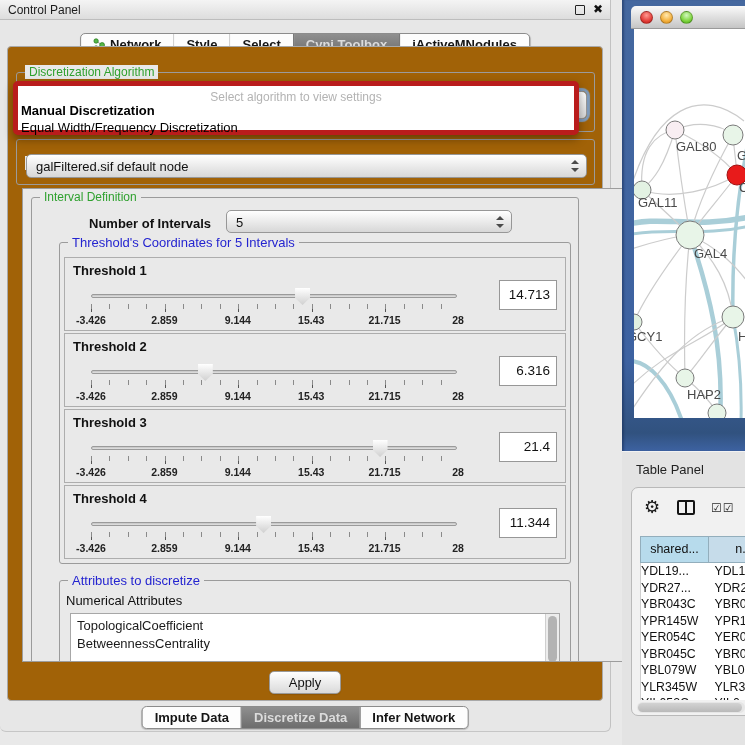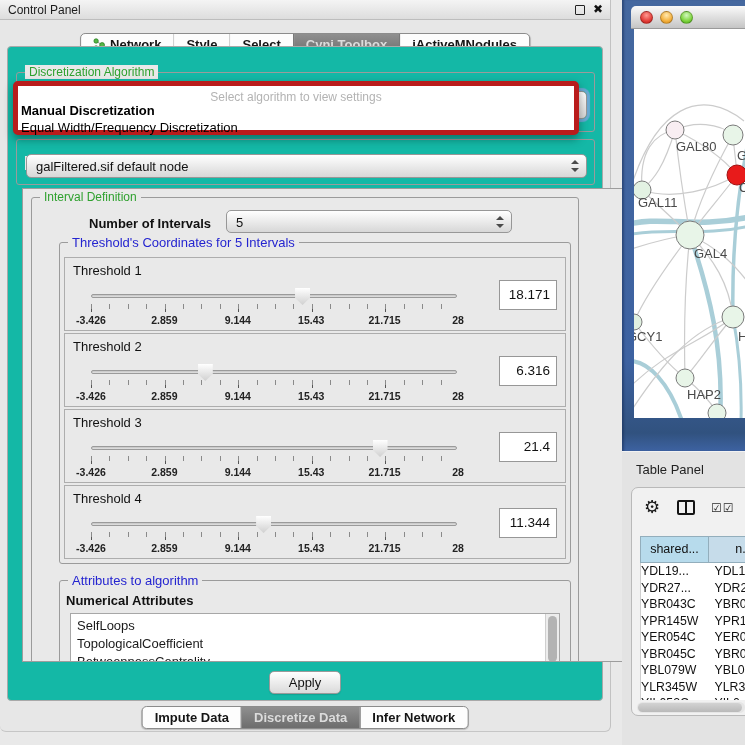--- a/index.html
+++ b/index.html
@@ -25,21 +25,21 @@
   #top-tabs { top:33px; }
   .seg { padding:0 12px; line-height:22px; font-size:13px; font-weight:600; color:#151515;
     border-left:1px solid #cdcdcd; display:flex; align-items:center; gap:5px; }
   .seg:first-child { border-left:none; }
   .seg.active { background:linear-gradient(#8f8f8f,#6d6d6d); color:#dcdcdc;
     border-left-color:#6d6d6d; }
   .seg.active + .seg { border-left-color:#6d6d6d; }
 
   
   .cp-content { position:absolute; left:7px; top:46px; width:596px; height:655px;
-    border:1px solid #a9a9a9; border-radius:4px; background:#14b8a6;padding-left:32px; }
+    border:1px solid #a9a9a9; border-radius:4px; background:#a16207;padding-left:32px; }
 
   .groupbox { position:absolute; border:1px solid #9b9b9b; border-radius:3px; }
   .legend { position:absolute; top:-8px; left:8px; background:#e9e9e9; padding:0 4px;
     font-size:12px; white-space:nowrap; }
   .legend.green { color:#2fa12f; }
   .legend.blue { color:#2424d0; font-size:13px; }
   .legend.dark { color:#1d1d1d;margin-top:24px; }
 
   
   .combo { position:absolute; border:1px solid #979797; border-radius:5px;
@@ -74,21 +74,21 @@
 
   #interval-group { left:8px; top:8px; width:548px; height:600px; }
   .numrow-label { position:absolute; left:57px; top:18px; font-size:13px; font-weight:bold; color:#111; }
   #num-combo { left:194px; top:12px; width:286px; height:23px; }
 
   #thresh-group { position:absolute; left:27px; top:44px; width:512px; height:322px;
     border:1px solid #9b9b9b; border-radius:3px; }
 
   .tpanel { position:absolute; left:4px; width:502px; height:74px;
     border:1px solid #adadad; background:#e9e9e9; }
-  .tpanel .tlabel { position:absolute; left:8px; top:5px; font-size:13px; font-weight:normal; color:#111; }
+  .tpanel .tlabel { position:absolute; left:8px; top:5px; font-size:13px; font-weight:bold; color:#111; }
   .slider-zone { position:absolute; left:18px; top:30px; width:382px; height:42px; }
   .track { position:absolute; left:8px; right:8px; top:6px; height:4px;
     border:1px solid #9a9a9a; border-radius:3px; background:linear-gradient(#c3c3c3,#e2e2e2); }
   .thumb { position:absolute; top:-7px; width:15px; height:17px;
     background:linear-gradient(#ffffff,#d0d0d0);
     clip-path:polygon(0 0,100% 0,100% 58%,50% 100%,0 58%);
     filter:drop-shadow(0 0 0.7px #707070); }
   .ticks { position:absolute; left:8px; right:7px; top:16px; height:8px;
     background-image:
       repeating-linear-gradient(90deg,#8a8a8a 0,#8a8a8a 1px,transparent 1px,transparent 5%),
@@ -97,21 +97,21 @@
     background-repeat:no-repeat; }
   .ticklabels { position:absolute; left:8px; right:7px; top:26px; height:12px; }
   .ticklabels span { position:absolute; transform:translateX(-50%); font-size:10.5px;
     font-weight:bold; color:#222; white-space:nowrap; }
   .vbox { position:absolute; right:8px; top:22px; width:58px; height:30px; background:#fff;
     border:1px solid #979797; font-size:13.5px; color:#111; line-height:28px;
     text-align:right; padding-right:6px; }
 
   #attr-group { position:absolute; left:27px; top:382px; width:512px; height:160px;
     border:1px solid #9b9b9b; border-radius:3px; }
-  .attr-label { position:absolute; left:6px; top:12px; font-size:13px; font-weight:bold; color:#111; }
+  .attr-label { position:absolute; left:6px; top:12px; font-size:13px; font-weight:normal; color:#111; }
   .attr-list { position:absolute; left:10px; right:10px; top:32px; height:100px;
     background:#fff; border:1px solid #a7a7a7; overflow:hidden; }
   .attr-list .item { font-size:13px; color:#1a1a1a; line-height:18px; padding-left:6px; }
   .attr-list .item:first-child { padding-top:3px; }
   .list-vscroll { position:absolute; right:0; top:0; bottom:0; width:14px; background:#ededed;
     border-left:1px solid #cfcfcf; }
   .list-vscroll .vthumb2 { position:absolute; left:2px; top:2px; width:9px; height:46px;
     background:#b3b3b3; border-radius:5px; }
 
   #apply-btn { position:absolute; left:50%; transform:translateX(-50%); top:624px;
@@ -248,21 +248,21 @@
                 <div class="ticks"></div>
                 <div class="ticklabels">
                   <span style="left:0%;">-3.426</span>
                   <span style="left:20%;">2.859</span>
                   <span style="left:40%;">9.144</span>
                   <span style="left:60%;">15.43</span>
                   <span style="left:80%;">21.715</span>
                   <span style="left:100%;">28</span>
                 </div>
               </div>
-              <div class="vbox">18.171</div>
+              <div class="vbox">14.713</div>
             </div>
 
             <div class="tpanel" style="top:90px;">
               <span class="tlabel">Threshold 2</span>
               <div class="slider-zone">
                 <div class="track">
                   <div class="thumb" style="left:calc(31% - 7px);"></div>
                 </div>
                 <div class="ticks"></div>
                 <div class="ticklabels">
@@ -310,24 +310,23 @@
                   <span style="left:60%;">15.43</span>
                   <span style="left:80%;">21.715</span>
                   <span style="left:100%;">28</span>
                 </div>
               </div>
               <div class="vbox">11.344</div>
             </div>
           </div>
 
           <div id="attr-group">
-            <span class="legend blue">Attributes to algorithm</span>
+            <span class="legend blue">Attributes to discretize</span>
             <span class="attr-label">Numerical Attributes</span>
             <div class="attr-list">
-              <div class="item">SelfLoops</div>
               <div class="item">TopologicalCoefficient</div>
               <div class="item">BetweennessCentrality</div>
               <div class="list-vscroll">
                 <div class="vthumb2"></div>
               </div>
             </div>
           </div>
         </div>
 
         <div class="vscroll">

